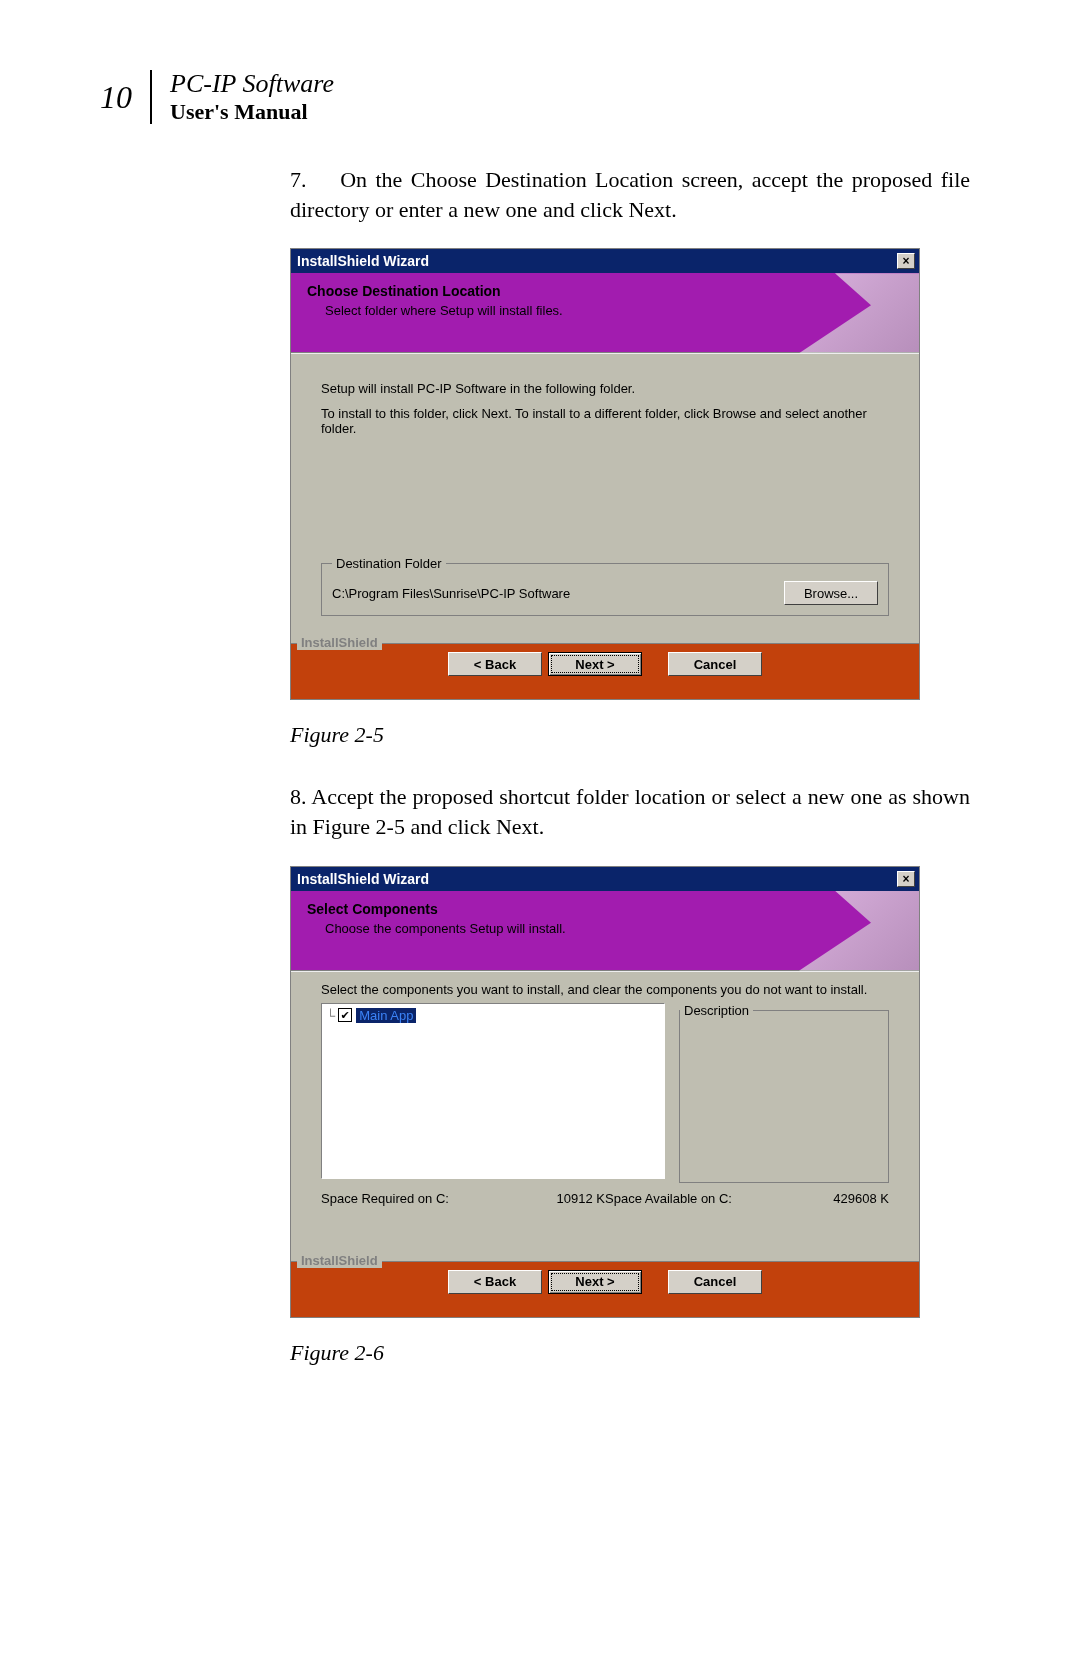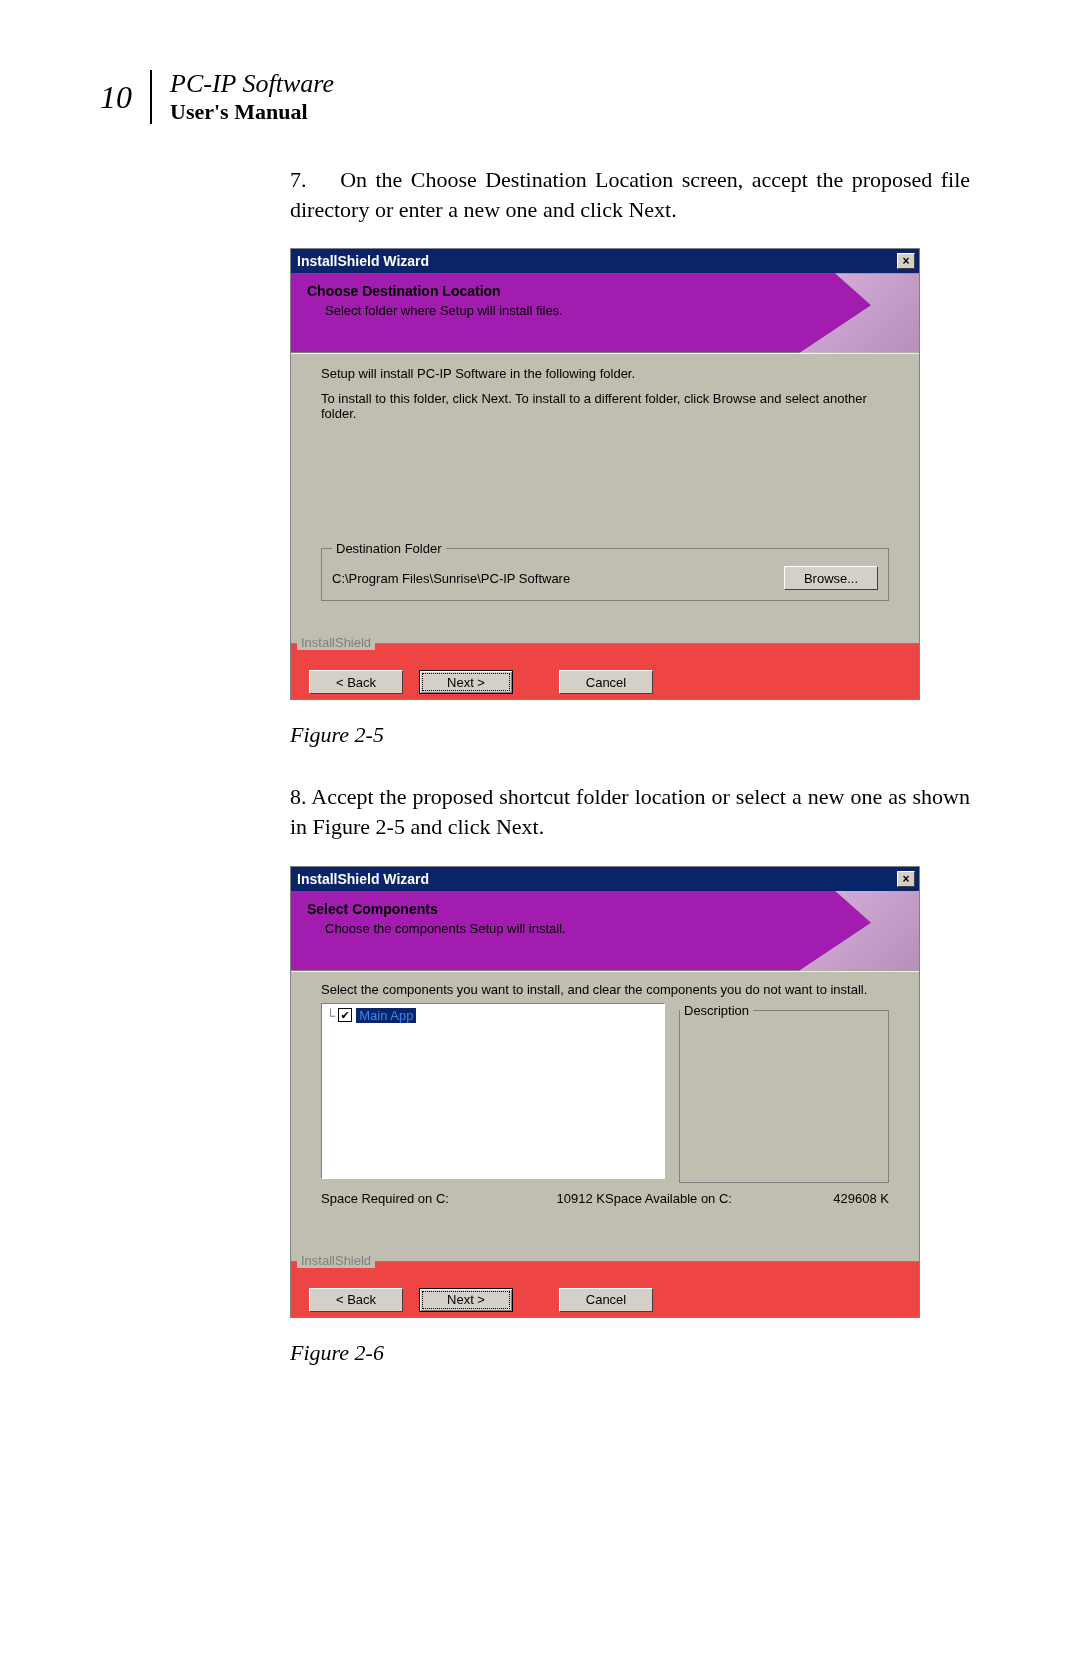--- a/index.html
+++ b/index.html
@@ -61,21 +61,21 @@
   .header-panel .h-sub { font-size: 13px; padding-left: 18px; }
   .header-corner {
     position: absolute; top: 0; right: 0; width: 120px; height: 80px;
     background: linear-gradient(135deg, #f2f2f2 0%, #d8d8d8 50%, #c0c0c0 100%);
     clip-path: polygon(30% 0, 100% 0, 100% 100%, 0 100%, 60% 40%);
     opacity: 0.7;
   }
 
   .content-panel {
     background: #bfbeb1;
-    padding: 12px 30px 8px 30px;
+    padding: 27px 30px 8px 30px;
     height: 290px;
     position: relative;
     border-top: 1px solid #eee;
   }
   .content-line { font-size: 13px; margin-bottom: 10px; }
 
   fieldset.group {
     border: 1px solid #808080;
     padding: 10px 10px;
     margin-top: 120px;
@@ -91,31 +91,32 @@
     width: 94px; height: 24px;
     background: #d4d0c8;
     border-top: 1px solid #fff; border-left: 1px solid #fff;
     border-right: 1px solid #404040; border-bottom: 1px solid #404040;
     display: inline-flex; align-items: center; justify-content: center;
     cursor: default;
   }
   .win-btn.default-btn { outline: 1px dotted #000; outline-offset: -4px; border: 1px solid #000; box-shadow: inset 1px 1px 0 #fff, inset -1px -1px 0 #808080; }
 
   .footer-panel {
-    background: #ef4444;
+    background: #c2410c;
     border-top: 1px solid #808080;
-    padding: 22px 18px 12px 18px;
+    padding: 4px 18px 12px 18px;
     position: relative;
     height: 56px;
+    font-weight: bold;
   }
   .brand {
     position: absolute; left: 6px; top: -9px;
     font-size: 13px; color: #808080; background: #bfbeb1; padding: 0 4px;
   }
-  .btn-row { display: flex; justify-content: flex-start; gap: 16px; margin-top: 4px; }
+  .btn-row { display: flex; justify-content: center; gap: 6px; margin-top: 4px; }
   .btn-row .spacer { width: 14px; }
 
   
   .content-panel2 {
     background: #bfbeb1;
     padding: 10px 30px 6px 30px;
     height: 290px;
     position: relative;
     border-top: 1px solid #eee;
   }

